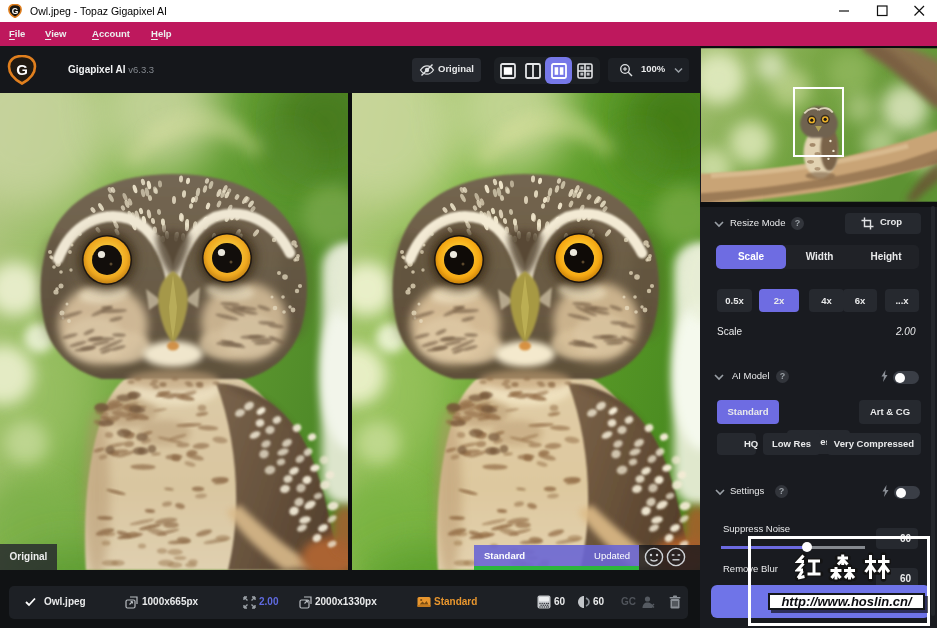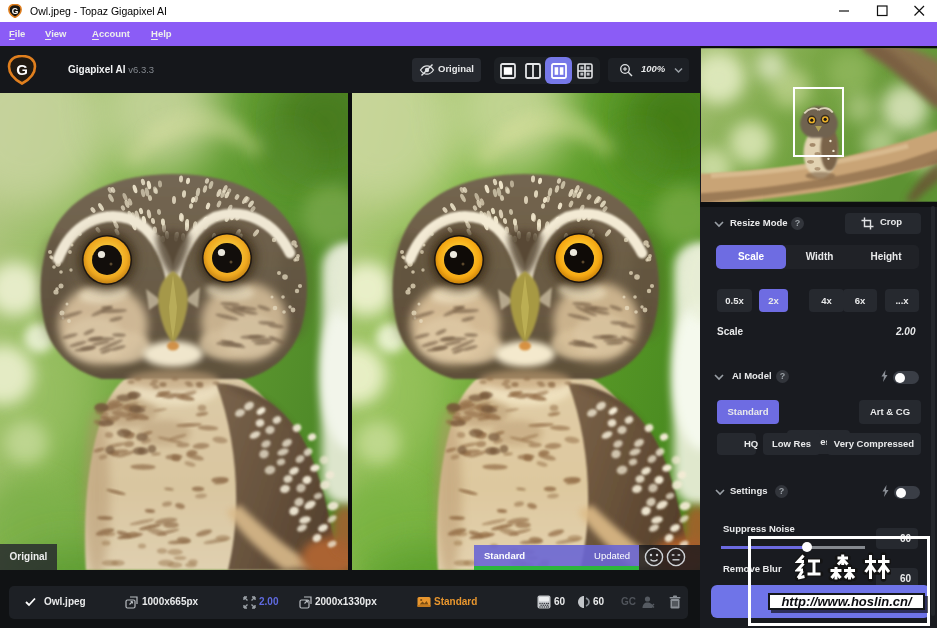--- a/index.html
+++ b/index.html
@@ -1,30 +1,30 @@
 <!DOCTYPE html>
 <html><head><meta charset="utf-8"><style>
 * { margin:0; padding:0; box-sizing:border-box; }
 html,body { width:937px; height:628px; overflow:hidden; background:#101114;
   font-family:"Liberation Sans",sans-serif; }
 .titlebar { position:absolute; left:0; top:0; width:937px; height:22px; background:#ffffff; }
-.menubar { position:absolute; left:0; top:22px; width:937px; height:24px; background:#8b5cf6; }
+.menubar { position:absolute; left:0; top:22px; width:937px; height:24px; background:#be185d; }
 .menubar span { position:absolute; top:6px; font-size:9.5px; font-weight:bold; color:#eceded; }
 .menubar u { text-decoration:underline; text-underline-offset:2px; }
 .toolbar { position:absolute; left:0; top:46px; width:700px; height:47px; background:#15171b; }
 .rightpanel { position:absolute; left:700px; top:46px; width:237px; height:582px; background:#191b20; }
 .mainarea { position:absolute; left:0; top:93px; width:700px; height:477px; background:#0b0c0e; }
 .pane { position:absolute; top:0; width:348px; height:477px; overflow:hidden; }
 .statusarea { position:absolute; left:0; top:570px; width:700px; height:58px; background:#101214; }
 .statusbar { position:absolute; left:9px; top:16px; width:679px; height:33px; background:#1d2025; border-radius:5px; }
 .sitem { position:absolute; top:10px; height:17px; font-size:10px; font-weight:bold; color:#e9eaeb; white-space:nowrap;text-align:center; }
 .btn { background:#26292f; border-radius:4px; color:#e9eaeb; font-weight:bold; text-align:center;
    position:absolute; font-size:9.5px; white-space:nowrap; }
 .sel { background:#6e6ce2 !important; }
-.hdr { position:absolute; font-size:9.5px; font-weight:bold; color:#e9eaeb; }
+.hdr { position:absolute; font-size:9.5px; font-weight:normal; color:#e9eaeb; }
 .qm { position:absolute; width:13px; height:13px; border-radius:50%; background:#32353b; color:#9aa0a6;
   font-size:9px; font-weight:bold; text-align:center; line-height:13px; }
 abs, .abs { position:absolute; }
 span svg { display:block; }
 </style></head>
 <body>
 <div class="titlebar">
   <span style="position:absolute;left:8px;top:4px;">
       <svg width="14" height="14" viewBox="0 0 14 14">
         <path d="M7 0.5 C 3 0.5 0.9 2.5 0.9 5.5 C 0.9 9 3.5 11.6 7 13.5 C 10.5 11.6 13.1 9 13.1 5.5 C 13.1 2.5 11 0.5 7 0.5 Z" fill="#1c1710" stroke="#e07f1e" stroke-width="1.6"></path>
@@ -106,21 +106,21 @@
     </span>
   <div class="btn" style="left:608px;top:12px;width:81px;height:24px;background:#1d2025;">
     <span style="position:absolute;left:11px;top:5px;">
         <svg width="14" height="14" viewBox="0 0 14 14">
           <circle cx="6" cy="6" r="4.3" fill="none" stroke="#dfe1e3" stroke-width="1.3"></circle>
 <line x1="9.3" y1="9.3" x2="13" y2="13" stroke="#dfe1e3" stroke-width="1.4"></line>
 <line x1="4" y1="6" x2="8" y2="6" stroke="#dfe1e3" stroke-width="1.1"></line>
 <line x1="6" y1="4" x2="6" y2="8" stroke="#dfe1e3" stroke-width="1.1"></line>
         </svg>
       </span>
-    <span style="position:absolute;left:33px;top:5px;font-style:italic;">100%</span>
+    <span style="position:absolute;left:33px;top:5px;">100%</span>
     <span style="position:absolute;left:66px;top:9px;">
         <svg width="9" height="7" viewBox="0 0 9 7">
           <path d="M1 1.5 L4.5 5 L8 1.5" stroke="#9aa0a6" stroke-width="1.5" fill="none"></path>
         </svg>
       </span>
   </div>
 </div>
 <div class="mainarea">
   <div class="pane" style="left:0;">
     <svg width="348" height="477" viewBox="0 0 348 477" style="filter:blur(0.45px);">
@@ -1141,21 +1141,21 @@
         </svg>
       </span>
 <span style="position:absolute;left:35px;top:3px;">Crop</span>
     </div>
 <div style="position:absolute;left:16px;top:199px;width:203px;height:24px;background:#202227;border-radius:5px;">
 <div class="sel" style="position:absolute;left:0;top:0;width:70px;height:24px;border-radius:5px;color:#fff;font-weight:bold;font-size:10px;text-align:center;line-height:24px;">Scale</div>
 <div style="position:absolute;left:70px;top:0;width:67px;height:24px;color:#e9eaeb;font-weight:bold;font-size:10px;text-align:center;line-height:24px;">Width</div>
 <div style="position:absolute;left:137px;top:0;width:66px;height:24px;color:#e9eaeb;font-weight:bold;font-size:10px;text-align:center;line-height:24px;">Height</div>
 </div>
 <div class="btn" style="left:17px;top:243px;width:35px;height:23px;line-height:23px;">0.5x</div>
-<div class="btn sel" style="left:59px;top:243px;width:29px;height:23px;line-height:23px;">2x</div>
+<div class="btn sel" style="left:59px;top:243px;width:40px;height:23px;line-height:23px;">2x</div>
 <div class="btn" style="left:109px;top:243px;width:35px;height:23px;line-height:23px;">4x</div>
 <div class="btn" style="left:143px;top:243px;width:34px;height:23px;line-height:23px;">6x</div>
 <div class="btn" style="left:185px;top:243px;width:34px;height:23px;line-height:23px;">...x</div>
 <span class="hdr" style="left:17px;top:280px;font-size:10px;">Scale</span>
 <span class="hdr" style="left:196px;top:280px;font-size:10px;font-style:italic;">2.00</span>
 <span class="abs" style="position:absolute;left:14px;top:327px;">
       <svg width="10" height="8" viewBox="0 0 10 8">
         <path d="M1 2 L5 6 L9 2" stroke="#9aa0a6" stroke-width="1.6" fill="none"></path>
       </svg>
     </span>

